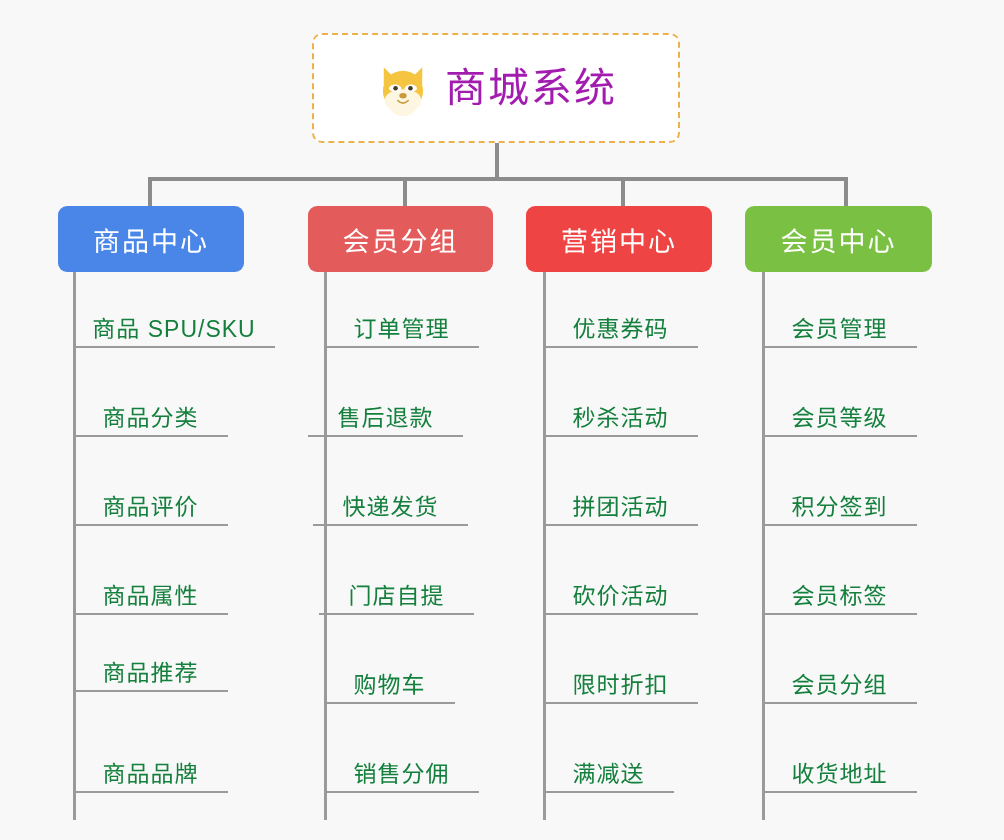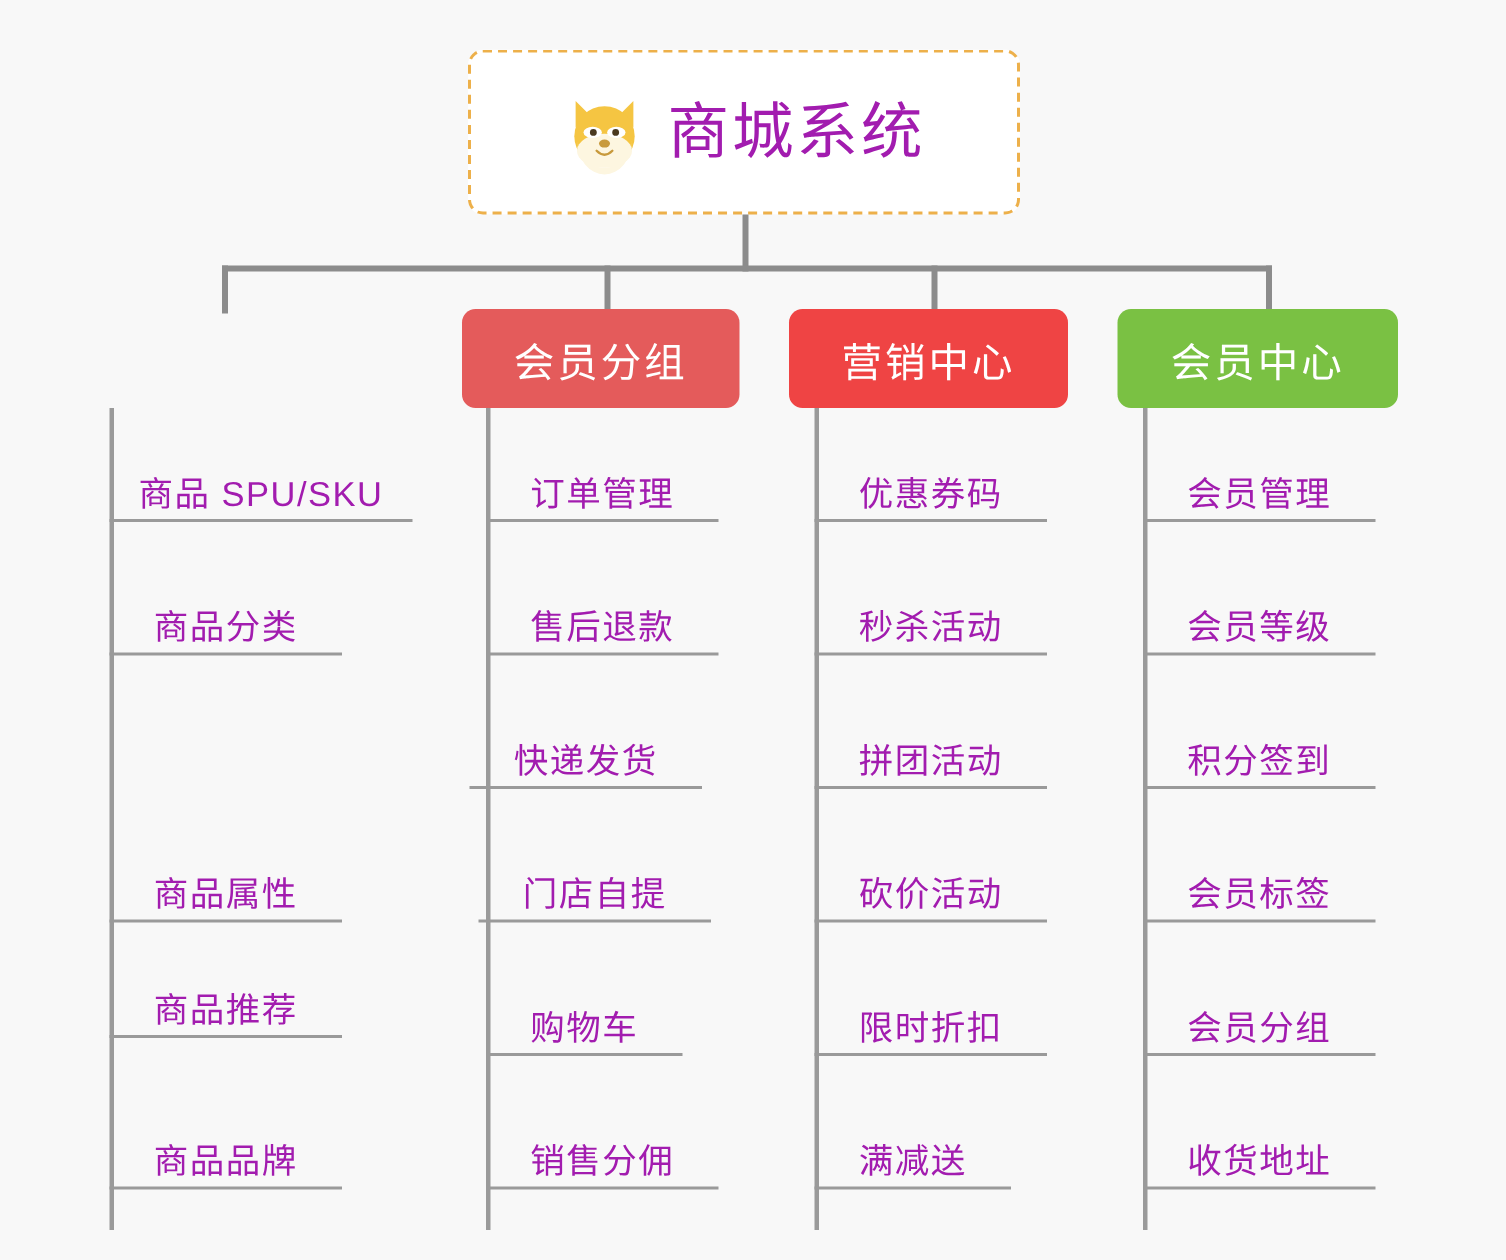--- a/index.html
+++ b/index.html
@@ -91,21 +91,21 @@
     height: 56px;
     box-sizing: border-box;
     border-bottom: 2px solid #9a9a9a;
     display: flex;
     align-items: flex-end;
     justify-content: center;
     padding-bottom: 4px;
   }
   .leaf-label {
     font-size: 23px;
-    color: #a21caf;
+    color: #15803d;
     letter-spacing: 1px;
     white-space: nowrap;
     line-height: 1.1;
   }
 </style>
 </head>
 <body style="background: rgb(248, 248, 248);">
 
 <div id="chart-canvas">
 
@@ -128,45 +128,51 @@
     <span class="root-title" style="color: #a21caf;">商城系统</span>
   </div>
 
   <div class="conn conn-v" style="left: 495px; top: 143px; width: 4px; height: 38px; background: rgb(140, 140, 140);"></div>
   <div class="conn conn-h" style="left: 148px; top: 177px; width: 700px; height: 4px; background: rgb(140, 140, 140);"></div>
   <div class="conn conn-v" style="left: 148px; top: 177px; height: 32px; background: rgb(140, 140, 140);"></div>
   <div class="conn conn-v" style="left: 403px; top: 177px; height: 32px; background: rgb(140, 140, 140);"></div>
   <div class="conn conn-v" style="left: 621px; top: 177px; height: 32px; background: rgb(140, 140, 140);"></div>
   <div class="conn conn-v" style="left: 844px; top: 177px; height: 32px; background: rgb(140, 140, 140);"></div>
 
+  <div class="branch-head" style="left: 58px; width: 186px; background: rgb(74, 134, 232);">
+    <span>商品中心</span>
+  </div>
   <div class="branch-spine" style="left:73px; top:272px; height:548px;"></div>
   <div class="leaf" style="left:73px; top:292px; width:202px;">
     <span class="leaf-label">商品 SPU/SKU</span>
   </div>
   <div class="leaf" style="left:73px; top:381px; width:155px;">
     <span class="leaf-label">商品分类</span>
   </div>
+  <div class="leaf" style="left:73px; top:470px; width:155px;">
+    <span class="leaf-label">商品评价</span>
+  </div>
   <div class="leaf" style="left:73px; top:559px; width:155px;">
     <span class="leaf-label">商品属性</span>
   </div>
   <div class="leaf" style="left:73px; top:636px; width:155px;">
     <span class="leaf-label">商品推荐</span>
   </div>
   <div class="leaf" style="left:73px; top:737px; width:155px;">
     <span class="leaf-label">商品品牌</span>
   </div>
 
   <div class="branch-head" style="left: 308px; width: 185px; background: rgb(228, 91, 91);">
     <span>会员分组</span>
   </div>
   <div class="branch-spine" style="left:324px; top:272px; height:548px;"></div>
   <div class="leaf" style="left:324px; top:292px; width:155px;">
     <span class="leaf-label">订单管理</span>
   </div>
-  <div class="leaf" style="left:324px; top:381px; width:155px;justify-content:center;">
+  <div class="leaf" style="left:308px; top:381px; width:155px;justify-content:center;">
     <span class="leaf-label">售后退款</span>
   </div>
   <div class="leaf" style="left:313px; top:470px; width:155px;">
     <span class="leaf-label">快递发货</span>
   </div>
   <div class="leaf" style="left:319px; top:559px; width:155px;">
     <span class="leaf-label">门店自提</span>
   </div>
   <div class="leaf" style="left:324px; top:648px; width:131px;">
     <span class="leaf-label">购物车</span>

